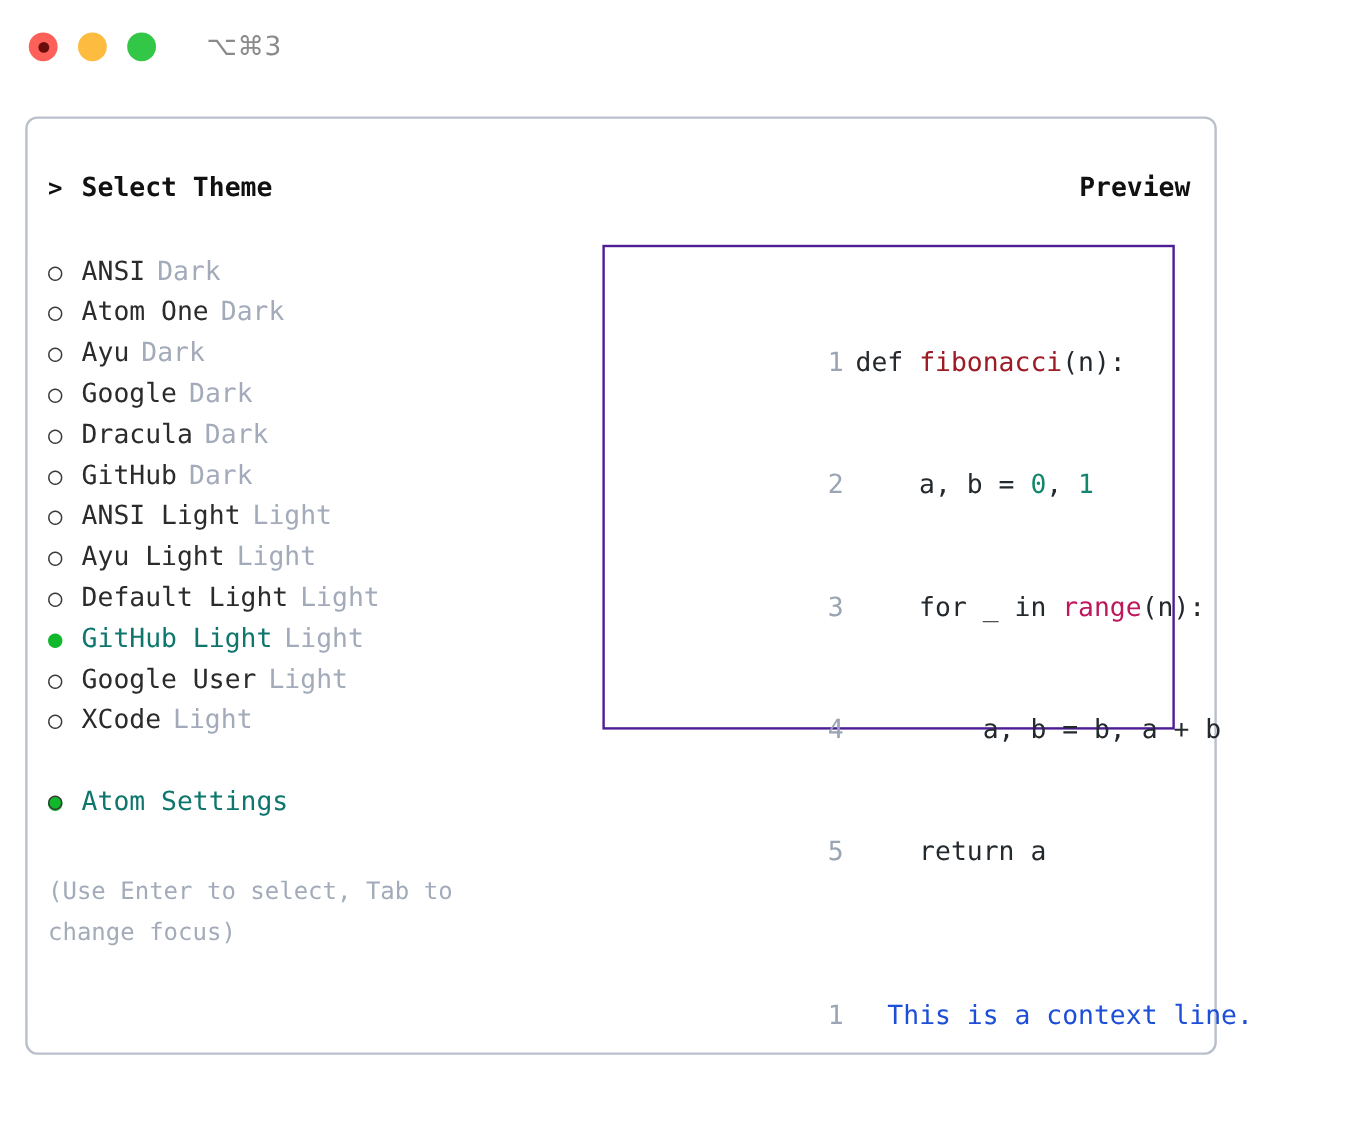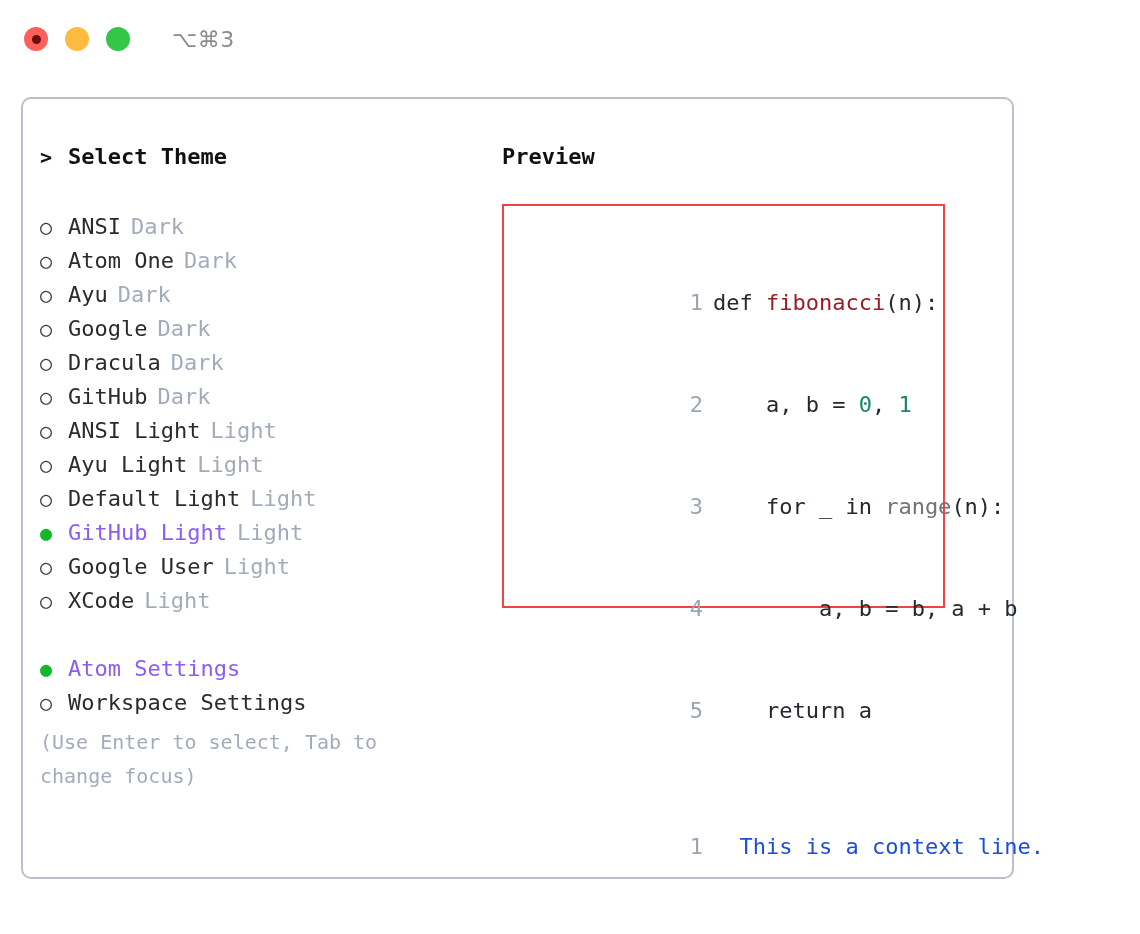--- a/index.html
+++ b/index.html
@@ -77,66 +77,67 @@
     font-size: 20px;
   }
   .marker.sel { color: #11b82c; }
   .header-row {
     font-weight: bold;
     color: #111111;
     margin-bottom: 1px;
   }
   .header-row .marker { color: #111111; font-weight: bold; }
   .label { color: #2b2b2b; margin-top: 35px; }
-  .label.sel { color: #8b5cf6; }
+  .label.sel { color: #0f766e; }
   .variant { color: #a3abba; margin-left: 10px; }
   .spacer { height: 34px; }
   .hint {
     margin-top: 2px;
     font-size: 20px;
     color: #a3abba;
     line-height: 34px;
     width: 410px;
   }
   
   #right-col {
     position: absolute;
     left: 479px; top: 45px;
     width: 490px;
   }
   .preview-title {
     font-size: 22px;
     font-weight: bold;
     color: #111111;
     height: 34px;
+    text-align: right;
   }
   #preview-box {
     margin-top: 26px;
-    width: 443px;
+    width: 477px;
     height: 404px;
-    border: 2px solid #ef4444;
+    border: 2px solid #4c1d95;
     background: #ffffff;
     padding: 46px 16px 0 18px;
   }
   .code-line {
     font-size: 22px;
     line-height: 34px;
     white-space: pre;
   }
   .ln {
     display: inline-block;
     width: 22px;
     text-align: right;
     color: #9aa4b2;
     margin-right: 10px;
   }
   .tok-plain { color: #24292e; }
   .tok-fn    { color: #9c1b24; }
   .tok-num   { color: #14866d; }
-  .tok-call  { color: #737373; }
+  .tok-call  { color: #be185d; }
   .tok-ctx   { color: #1d4ed8; }
   .blank-line { height: 34px; }
 </style>
 </head>
 <body>
 
 <div id="window">
 
   <div id="titlebar">
     <div class="dots">
@@ -234,21 +235,20 @@
         <div class="spacer"></div>
 
 
         <div class="row">
           <span class="marker sel">●</span>
           <span class="label sel">Atom Settings</span>
         </div>
 
         <div class="row">
           <span class="marker">○</span>
-          <span class="label">Workspace Settings</span>
         </div>
 
         <div class="spacer"></div>
 
         <div class="hint">(Use Enter to select, Tab to change focus)</div>
       </div>
 
       <div id="right-col">
         <div class="preview-title">Preview</div>
 

